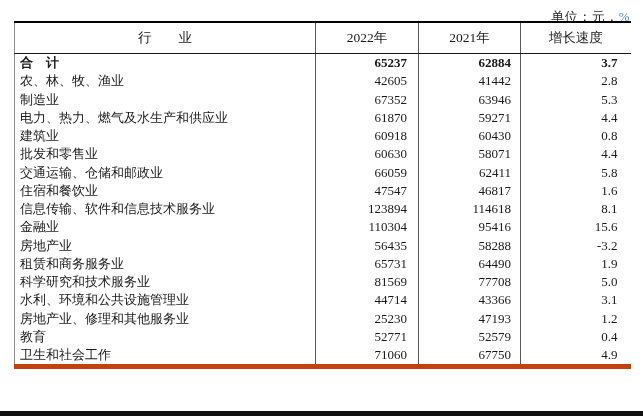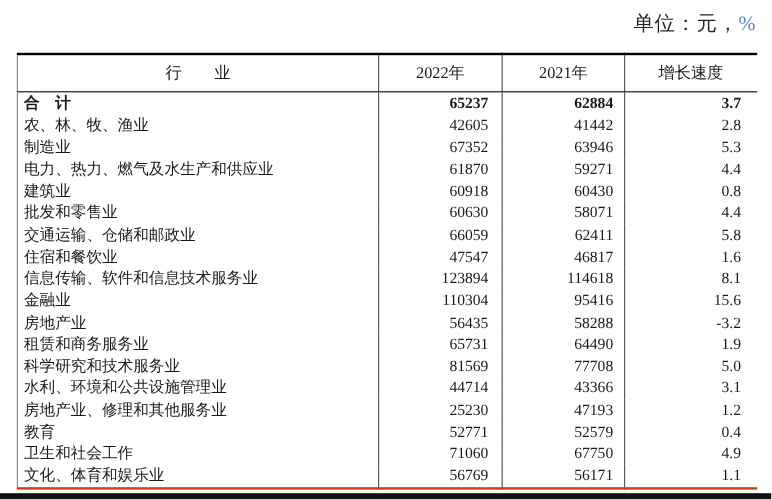--- a/index.html
+++ b/index.html
@@ -9,36 +9,36 @@
     height: 417px;
     background: #ffffff;
     overflow: hidden;
     font-family: "Liberation Serif", "DejaVu Serif", serif;
     color: #1a1a1a;
   }
   .unit-label {
     position: absolute;
     top: 8px;
     right: 13px;
-    font-size: 17px;
+    font-size: 13px;
     letter-spacing: 0.5px;
     color: #262626;
     white-space: nowrap;
   }
   .unit-percent {  }
 
   table.stat-table {
     position: absolute;
     left: 14px;
-    top: 44px;
+    top: 21px;
     width: 616px;
     border-collapse: collapse;
     table-layout: fixed;
     border-top: 2px solid #000000;
-    border-bottom: 2px solid #c2410c;
+    border-bottom: 5px solid #c2410c;
     border-left: 1px solid #8c8c8c;
     font-size: 13px;
   }
   col.c1 { width: 301px; }
   col.c2 { width: 103px; }
   col.c3 { width: 102px; }
   col.c4 { width: 110px; }
 
   thead th {
     height: 30px;
@@ -204,24 +204,18 @@
     <td class="c-num v2022">52771</td>
     <td class="c-num v2021">52579</td>
     <td class="c-num vgrowth">0.4</td>
   </tr>
         <tr>
     <td class="c-ind"><span class="lbl-main">卫生和社会工作</span><span class="lbl-u"></span></td>
     <td class="c-num v2022">71060</td>
     <td class="c-num v2021">67750</td>
     <td class="c-num vgrowth">4.9</td>
   </tr>
-        <tr>
-    <td class="c-ind"><span class="lbl-main"></span><span class="lbl-u">文化、体育和娱乐业</span></td>
-    <td class="c-num v2022">56769</td>
-    <td class="c-num v2021">56171</td>
-    <td class="c-num vgrowth">1.1</td>
-  </tr>
       </tbody>
   </table>
 
   <div class="bottom-bar"></div>
 
 </div>
 
 </body></html>

